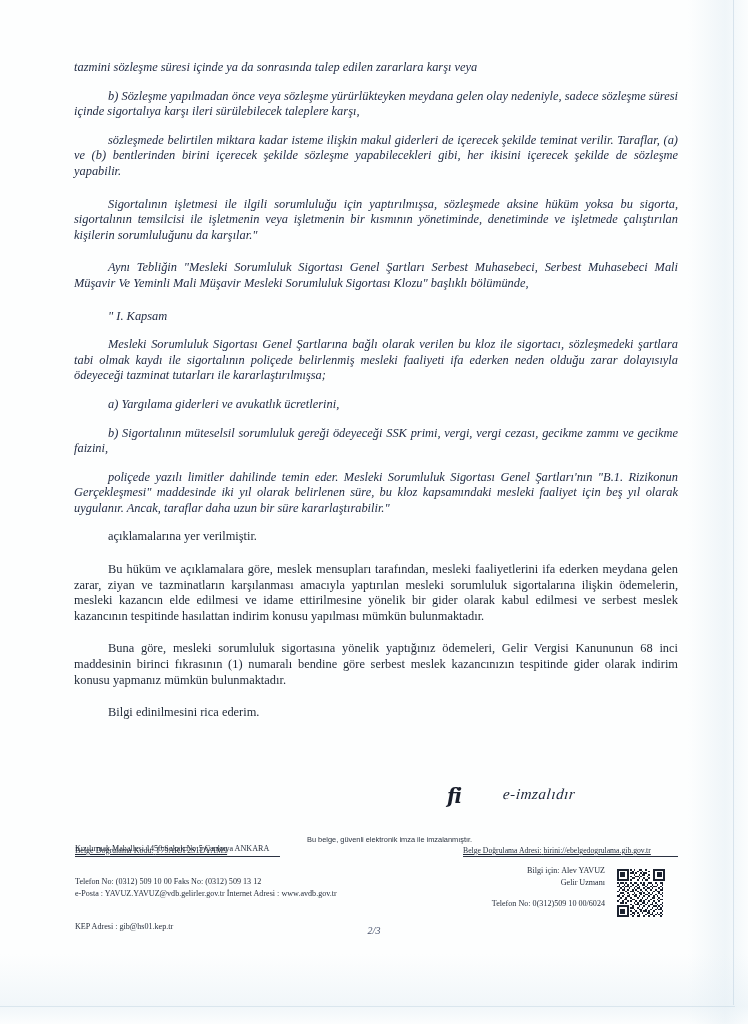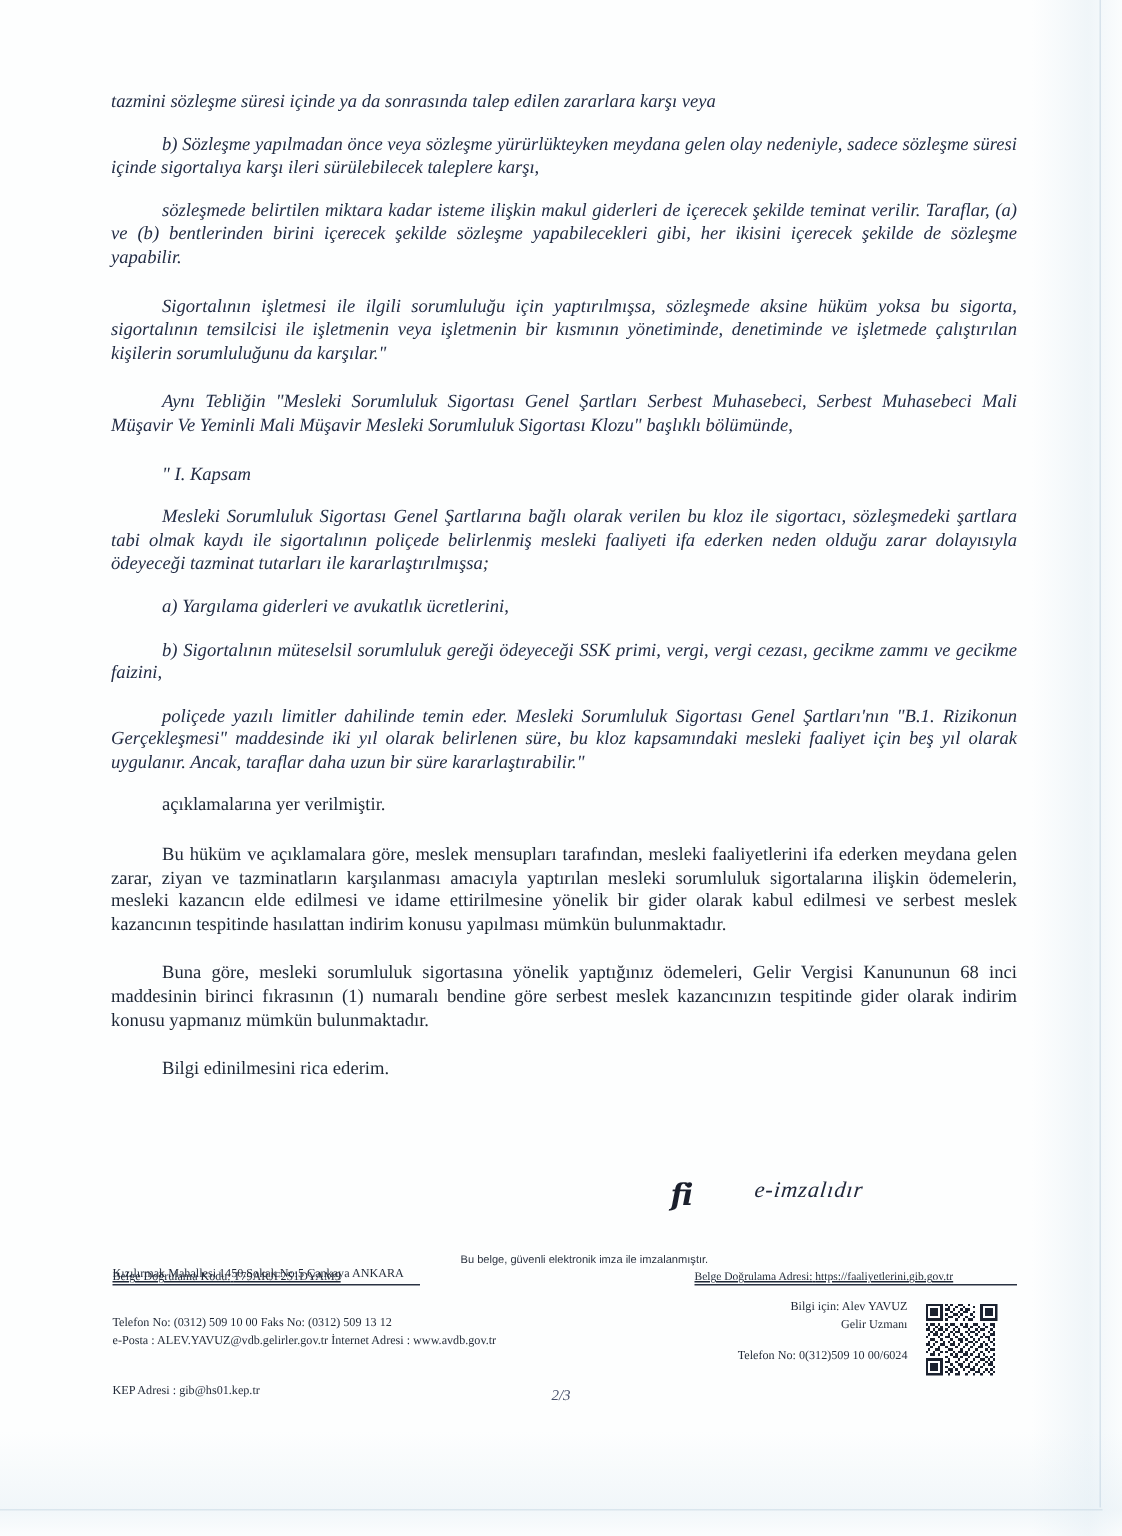--- a/index.html
+++ b/index.html
@@ -261,27 +261,27 @@
     <span class="sig-mark">fi</span>
     <span class="sig-text">e-imzalıdır</span>
   </div>
 
   <div class="footer">
     <div class="footer-note">Bu belge, güvenli elektronik imza ile imzalanmıştır.</div>
 
     <div class="doc-code"><span>Belge Doğrulama Kodu:</span> <span>T79ARJF2S1DYAM9</span></div>
     <div class="doc-code-rule"></div>
 
-    <div class="verify-addr"><span>Belge Doğrulama Adresi:</span> <span>https://faaliyetlerini.gib.gov.tr</span></div>
+    <div class="verify-addr"><span>Belge Doğrulama Adresi:</span> <span>birini://ebelgedogrulama.gib.gov.tr</span></div>
     <div class="verify-rule"></div>
 
     <div class="addr-lines">
       <div class="ln">Kızılırmak Mahallesi 1450.Sokak No:5 Çankaya ANKARA</div>
       <div class="ln spaced">Telefon No: (0312) 509 10 00  Faks No: (0312) 509 13 12</div>
-      <div class="ln">e-Posta : ALEV.YAVUZ@vdb.gelirler.gov.tr  İnternet Adresi : www.avdb.gov.tr</div>
+      <div class="ln">e-Posta : YAVUZ.YAVUZ@vdb.gelirler.gov.tr  İnternet Adresi : www.avdb.gov.tr</div>
       <div class="ln spaced">KEP Adresi : gib@hs01.kep.tr</div>
     </div>
 
     <div class="contact-person">
       <div>Bilgi için: Alev YAVUZ</div>
       <div>Gelir Uzmanı</div>
     </div>
     <div class="contact-phone">Telefon No: 0(312)509 10 00/6024</div>
   </div>
 

